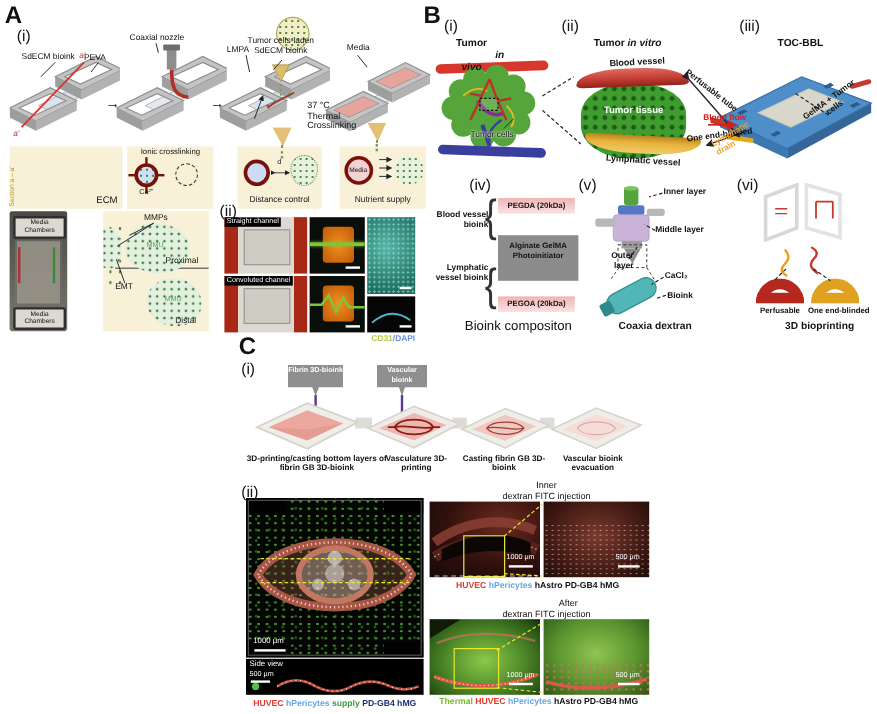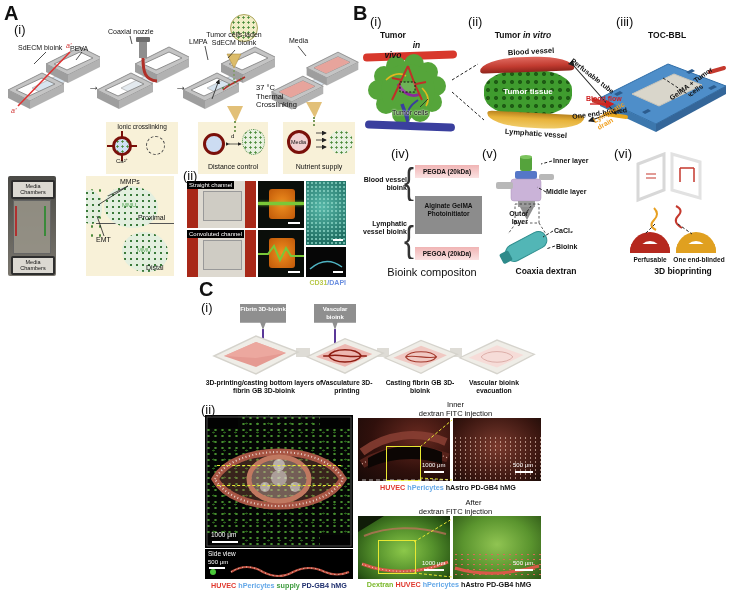--- a/index.html
+++ b/index.html
@@ -152,20 +152,24 @@
   <div class="abs slbl" style="left:18px;top:44px;width:52px">SdECM bioink</div>
   <div class="abs slbl" style="left:70px;top:45px">PEVA</div>
   <div class="abs slbl" style="left:108px;top:28px;width:60px">Coaxial nozzle</div>
   <div class="abs slbl" style="left:189px;top:38px">LMPA</div>
   <div class="abs slbl cen" style="left:200px;top:31px;width:68px">Tumor cells-laden SdECM bioink</div>
   <div class="abs slbl" style="left:289px;top:37px">Media</div>
   <div class="abs slbl" style="left:256px;top:84px;width:48px;font-size:7.5px">37 °C Thermal Crosslinking</div>
 
   <div class="abs gdots" style="left:230px;top:14px;width:26px;height:26px;border-radius:50%;background-color:#f2eec8;border:1px solid #b0a860;z-index:2"></div>
 
+  <div class="abs cream" style="left:8px;top:122px;width:94px;height:52px">
+    <div class="abs" style="left:0;top:2px;height:48px;writing-mode:vertical-rl;transform:rotate(180deg);font-size:5.5px;color:#c89018">Section a – a'</div>
+    <div class="abs slbl" style="right:4px;bottom:3px;font-size:8px">ECM</div>
+  </div>
 
   <div class="abs cream" style="left:106px;top:122px;width:72px;height:52px">
     <div class="abs slbl cen" style="left:0;top:1px;width:72px;font-size:6.5px">Ionic crosslinking</div>
     <div class="abs" style="left:15px;top:9px;width:2px;height:30px;background:#7a100a;z-index:1"></div>
     <div class="abs" style="left:1px;top:23px;width:30px;height:2px;background:#7a100a;z-index:1"></div>
     <div class="abs ring gdots" style="left:6px;top:14px;width:20px;height:20px;background-color:#cfe0f5"></div>
     <div class="abs" style="left:40px;top:14px;width:19px;height:19px;border:1.5px dashed #444;border-radius:50%;box-sizing:border-box"></div>
     <div class="abs slbl" style="left:10px;top:36px;font-size:6px">Ca²⁺</div>
   </div>
 
@@ -271,21 +275,21 @@
     <rect x="3" y="78" width="90" height="8" rx="4" fill="#3a3f9e" transform="rotate(2 48 82)"></rect>
     <path d="M46 78 C44 70 42 66 40 60" stroke="#3a3f9e" stroke-width="3.5" fill="none"></path>
     <rect x="38" y="38" width="15" height="10" fill="rgba(255,255,255,0.15)" stroke="#111" stroke-width="1" stroke-dasharray="2,1.6"></rect>
   </svg>
   <div class="abs slbl" style="left:392px;top:109px;font-size:7px;text-shadow:0 0 2px #fff,0 0 2px #fff">Tumor cells</div>
 
   <div class="abs rom" style="left:468px;top:14px">(ii)</div>
   <div class="abs cen" style="left:487px;top:30px;width:72px;font-size:8.5px;z-index:6"><span style="font-weight: 700;">Tumor </span><span style="font-weight: 700; font-style: italic;">in vitro</span></div>
   <div class="abs cen" style="left:488px;top:47px;width:86px;font-size:7.5px;font-weight:bold;z-index:6;transform:rotate(-3deg)">Blood vessel</div>
   <div class="abs" style="left:480px;top:57px;width:94px;height:15px;background:linear-gradient(180deg,#e06a60,#c23b30 60%,#8e241c);border-radius:47px 47px 6px 6px/15px 15px 3px 3px;transform:rotate(-2deg);z-index:2"></div>
-  <div class="abs" style="left:484px;top:70px;width:88px;height:46px;background-color:#3f9c2e;background-image:radial-gradient(#1e5c14 1.8px,transparent 2.3px);background-size:8px 8px;border-radius:42% 42% 45% 45%;z-index:1">
+  <div class="abs" style="left:484px;top:70px;width:88px;height:62px;background-color:#3f9c2e;background-image:radial-gradient(#1e5c14 1.8px,transparent 2.3px);background-size:8px 8px;border-radius:42% 42% 45% 45%;z-index:1">
     <div class="abs cen" style="left:0;top:17px;width:88px;color:#fff;font-weight:bold;font-size:8px">Tumor tissue</div>
   </div>
   <div class="abs" style="left:487px;top:113px;width:97px;height:15px;background:linear-gradient(0deg,#f0cc6a,#e8b33a 60%,#b8821e);border-radius:6px 6px 48px 48px/3px 3px 15px 15px;transform:rotate(3deg);z-index:2"></div>
   <div class="abs cen" style="left:489px;top:129px;width:94px;font-size:7.5px;font-weight:bold;z-index:6;transform:rotate(4deg)">Lymphatic vessel</div>
 
   <div class="abs" style="left:574px;top:57px;width:62px;font-size:7px;font-weight:bold;transform:rotate(38deg);transform-origin:left top;z-index:6">Perfusable tube</div>
   <div class="abs" style="left:586px;top:95px;color:#d02020;font-size:7px;font-weight:bold;z-index:6">Blood flow</div>
   <div class="abs" style="left:572px;top:109px;width:64px;font-size:7px;font-weight:bold;transform:rotate(-7deg);z-index:6">One end-blinded</div>
   <div class="abs" style="left:592px;top:118px;width:42px;color:#f0a020;font-size:7px;font-weight:bold;transform:rotate(-30deg);transform-origin:left top;z-index:6;line-height:1.1">Lymphatic drain</div>
 
@@ -468,15 +472,15 @@
     <div class="scalebar" style="left:66px;top:53px;width:20px"></div>
   </div>
   <div class="abs cimg" style="left:453px;top:516px;width:88px;height:63px;background:radial-gradient(ellipse at 50% 45%,#90c452 0%,#5a942e 55%,#2c5416 100%)">
     <div class="abs" style="left:0;top:36px;width:88px;height:27px;background-image:radial-gradient(#d86a58 1px,transparent 1.3px);background-size:6px 5px"></div>
     <svg class="abs" style="left:0;top:0" width="88" height="63" viewBox="0 0 88 63">
       <path d="M2 52 C28 60 58 58 86 50" stroke="#d85a48" stroke-width="3" fill="none"></path>
     </svg>
     <div class="sctext" style="left:60px;top:44px">500 μm</div>
     <div class="scalebar" style="left:62px;top:53px;width:18px"></div>
   </div>
-  <div class="abs capline" style="left:356px;top:580px;width:186px"><span style="color: rgb(122, 184, 42); font-weight: 700;">Dextran </span><span style="color: rgb(224, 57, 46); font-weight: 700;">HUVEC </span><span style="color: rgb(100, 168, 232); font-weight: 700;">hPericytes </span><span style="color: rgb(17, 17, 17); font-weight: 700;">hAstro PD-GB4 hMG</span></div>
+  <div class="abs capline" style="left:356px;top:580px;width:186px"><span style="color: rgb(122, 184, 42); font-weight: 700;">Thermal </span><span style="color: rgb(224, 57, 46); font-weight: 700;">HUVEC </span><span style="color: rgb(100, 168, 232); font-weight: 700;">hPericytes </span><span style="color: rgb(17, 17, 17); font-weight: 700;">hAstro PD-GB4 hMG</span></div>
 
 </div>
 
 </body></html>

